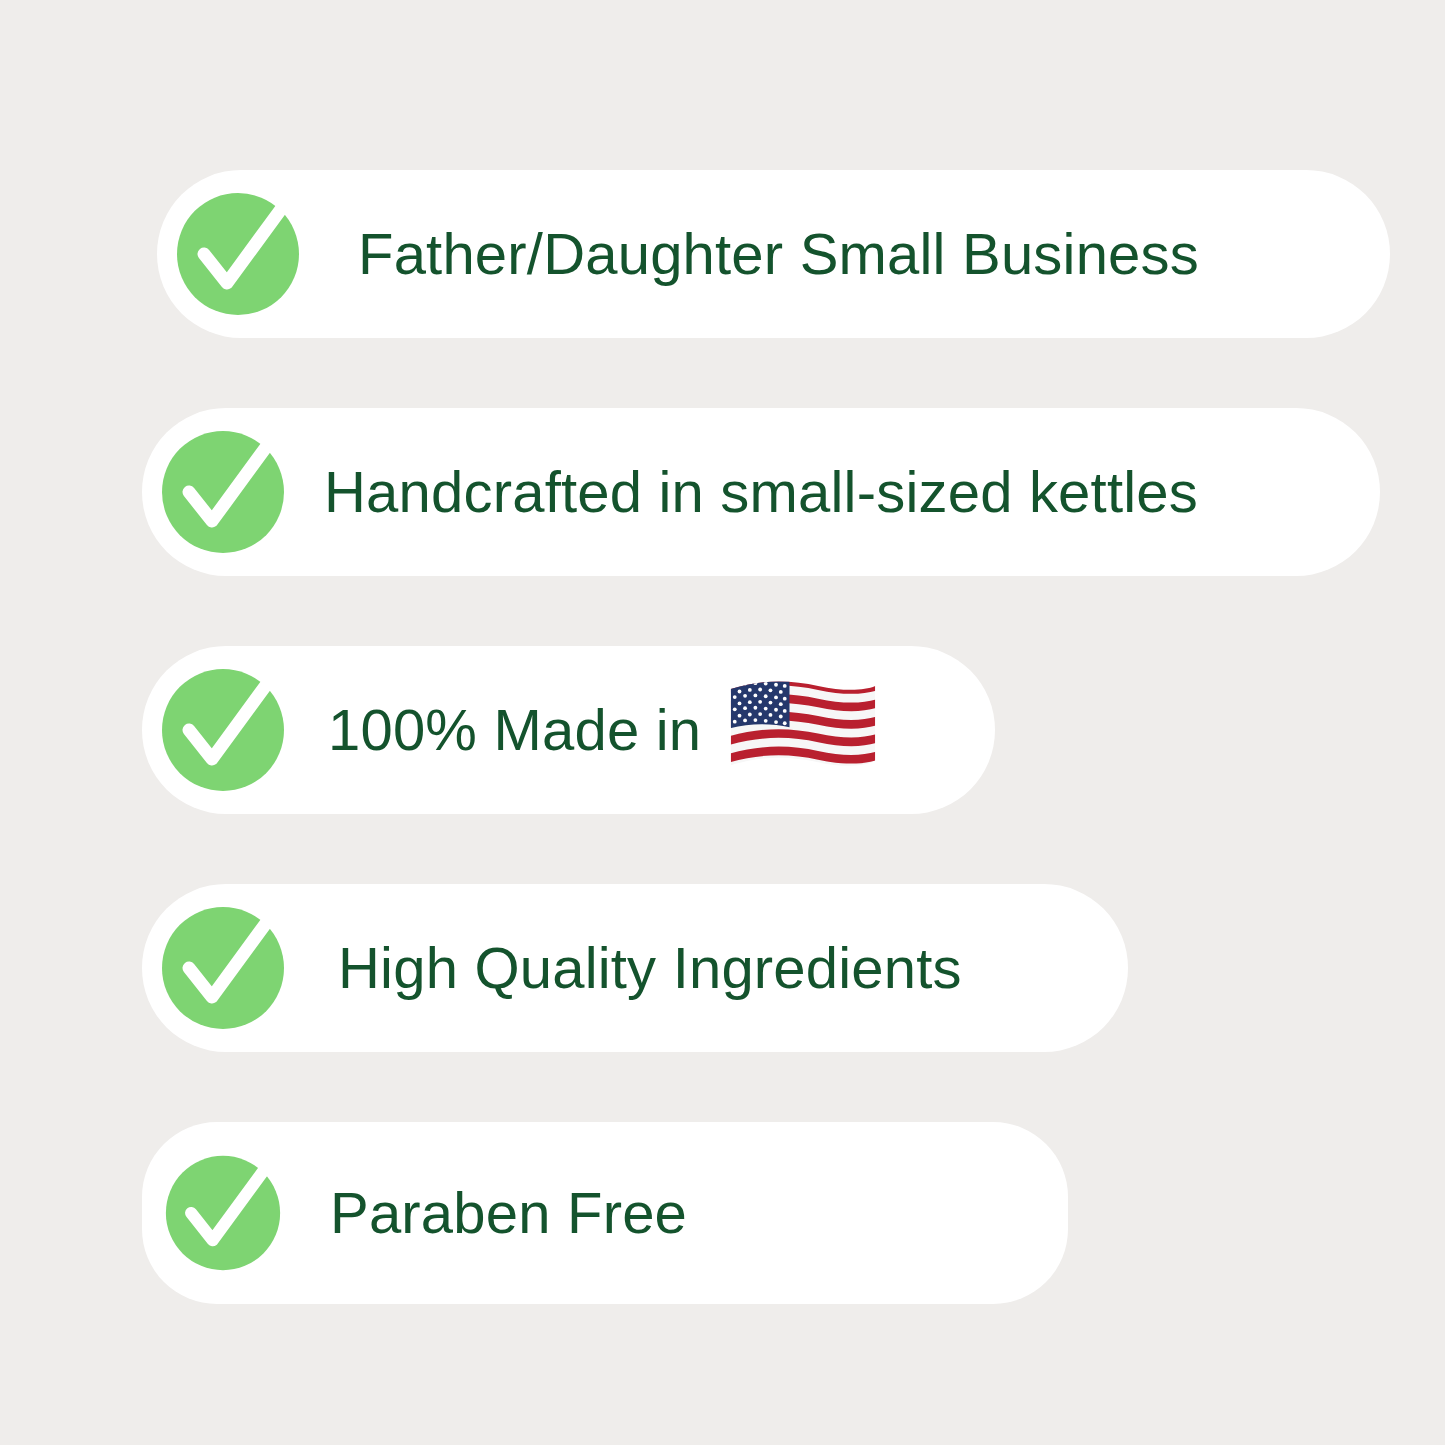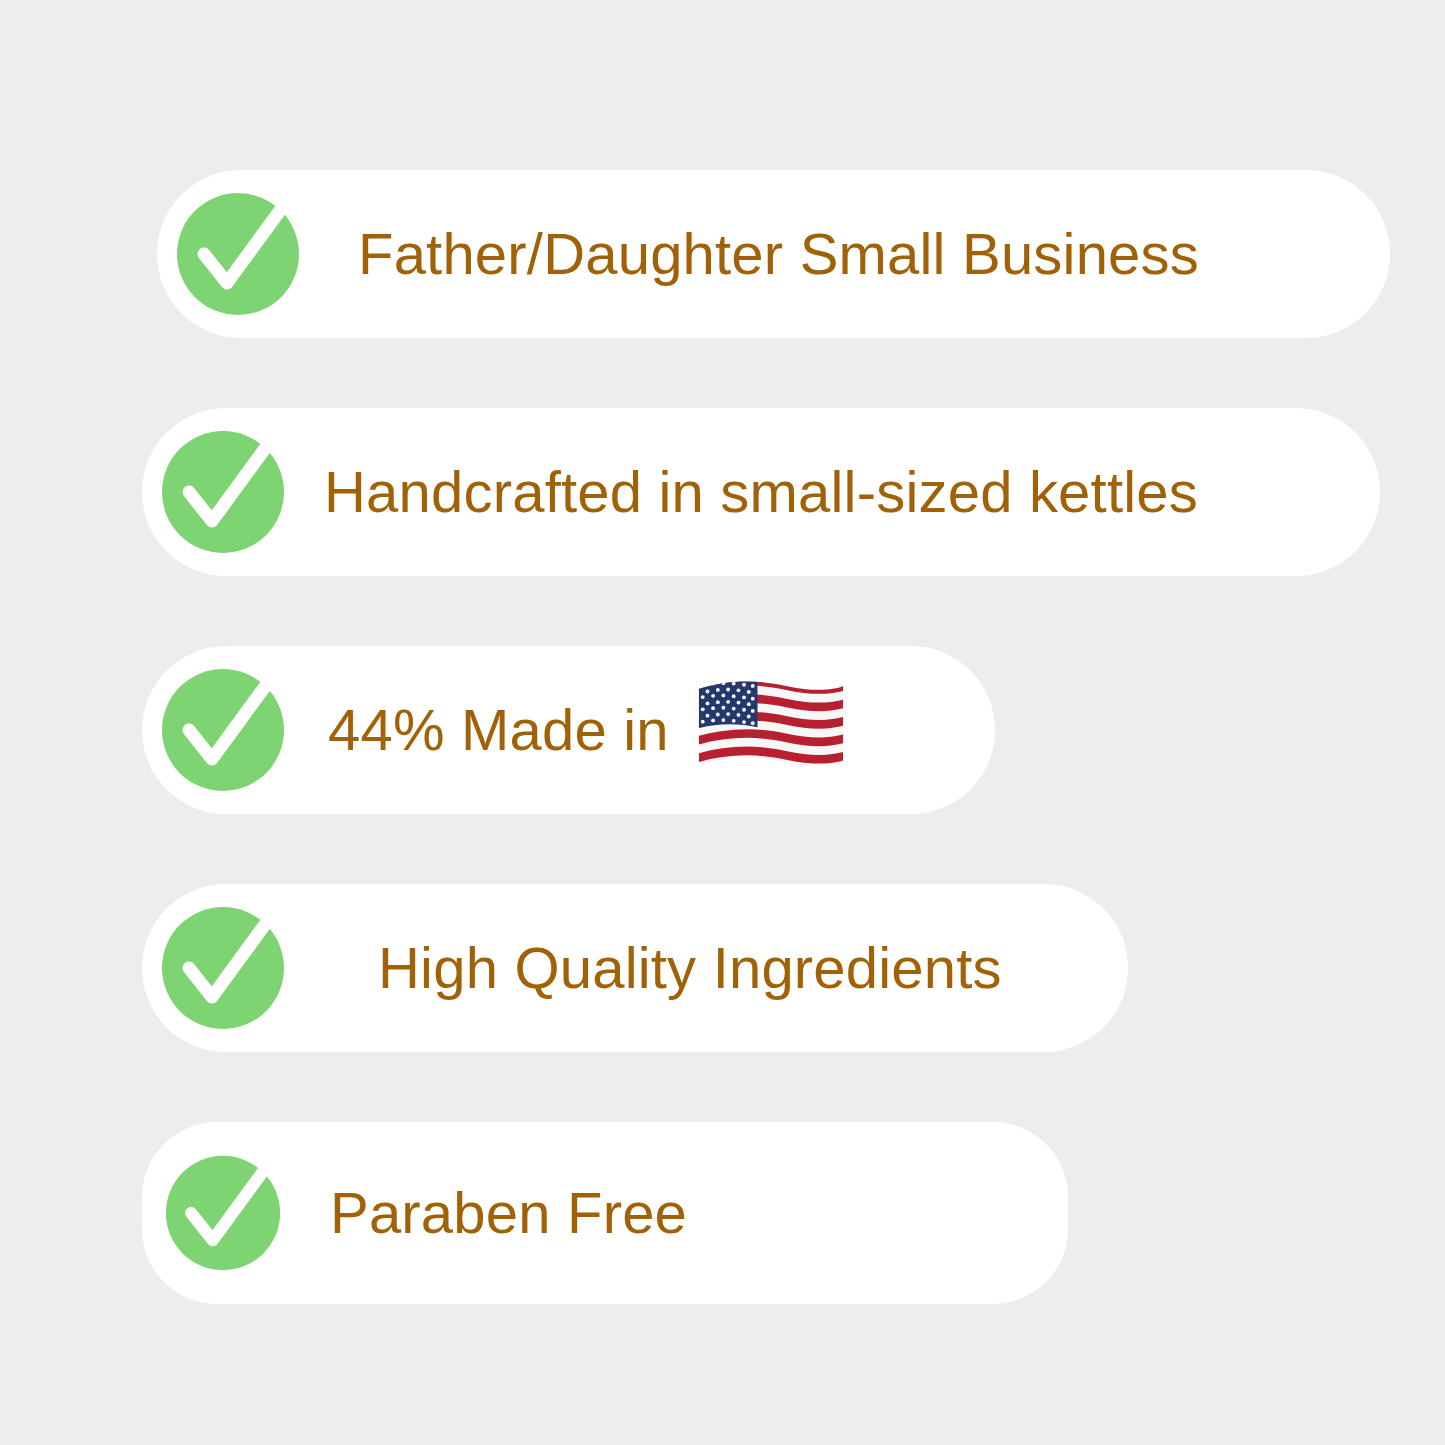--- a/index.html
+++ b/index.html
@@ -37,21 +37,21 @@
     background: #ffffff;
     border-radius: 84px;
     box-sizing: border-box;
   }
   .feature-row:last-child { margin-bottom: 0; }
 
   
   .row-0 { margin-left: 157px; width: 1233px; }
   .row-1 { margin-left: 142px; width: 1238px; justify-content: space-between; }
   .row-2 { margin-left: 142px; width: 853px; }
-  .row-3 { margin-left: 142px; width: 986px; gap: 40px; }
+  .row-3 { margin-left: 142px; width: 986px; }
   .row-4 { margin-left: 142px; width: 926px; height: 182px; border-radius: 75px; }
 
   .check-badge {
     position: relative;
     flex: 0 0 auto;
     width: 126px;
     height: 126px;
     margin-left: 18px;
     display: block;
   }
@@ -66,21 +66,21 @@
   }
 
   .feature-text {
     flex: 1 1 auto;
     display: flex;
     align-items: center;
     margin-left: 57px;
     font-size: 58px;
     font-weight: 400;
     letter-spacing: 0.2px;
-    color: #a16207;
+    color: #14532d;
     line-height: 1;
     white-space: nowrap;
   }
   .row-1 .feature-text { margin-left: 38px; }
   .row-2 .feature-text { margin-left: 42px; }
   .row-3 .feature-text { margin-left: 52px; }
   .row-4 .feature-text { margin-left: 48px; }
 
   .flag-icon {
     display: inline-block;
@@ -120,21 +120,21 @@
     </div>
 
     <div class="feature-row row-2">
       <span class="check-badge">
         <svg viewBox="0 0 126 126" xmlns="http://www.w3.org/2000/svg">
           <circle cx="63" cy="63" r="61" fill="#7ed472"></circle>
           <path d="M29 63 L52 92 L112 10" fill="none" stroke="#ffffff" stroke-width="13" stroke-linecap="round" stroke-linejoin="round"></path>
         </svg>
       </span>
       <span class="feature-text">
-        <span>44% Made in</span>
+        <span>100% Made in</span>
         <span class="flag-icon">
           <svg viewBox="0 0 190 126" xmlns="http://www.w3.org/2000/svg">
             <defs>
               <clipPath id="flagclip">
                 <path d="M4 14 C40 2, 78 2, 114 10 C146 17, 172 16, 186 10
                          L186 104 C172 112, 146 113, 114 106
                          C78 98, 40 98, 4 110 Z"></path>
               </clipPath>
             </defs>
             <g clip-path="url(#flagclip)">

